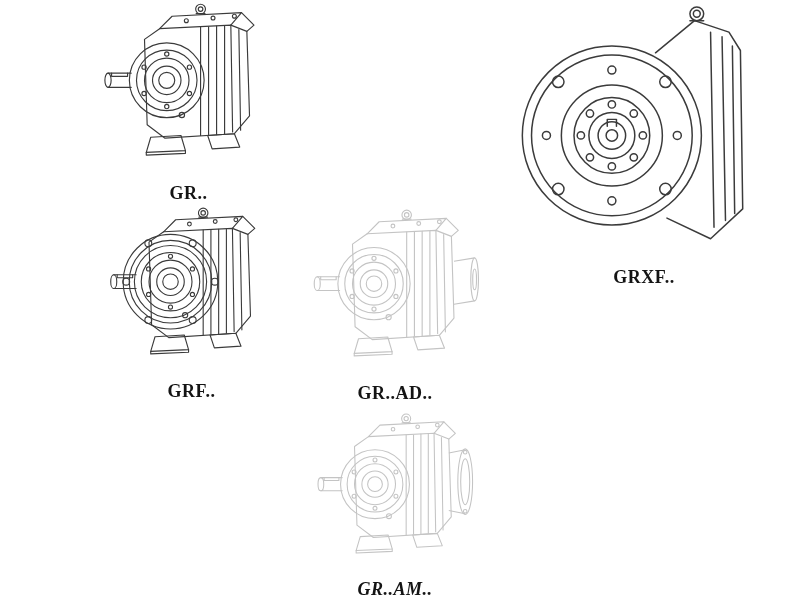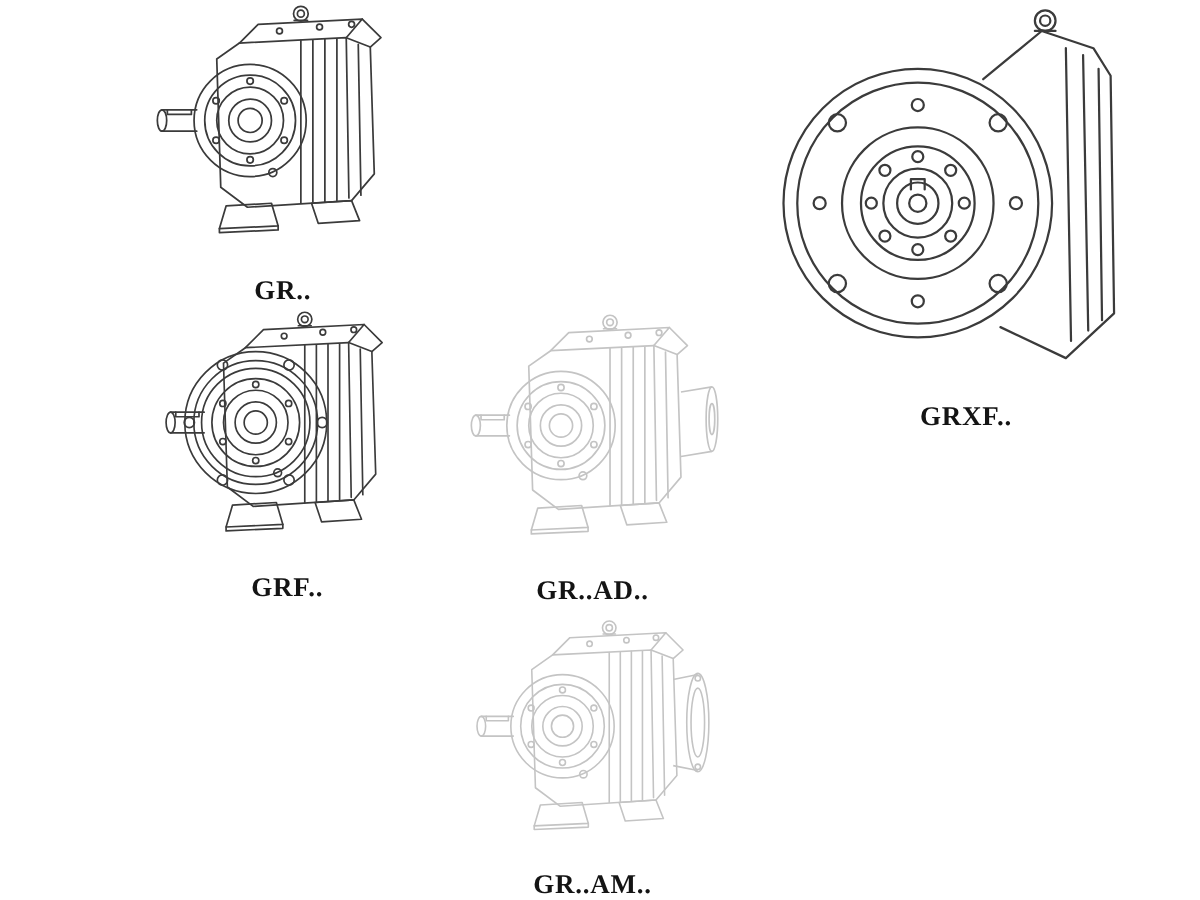--- a/index.html
+++ b/index.html
@@ -213,21 +213,21 @@
       <g stroke="currentColor" fill="none" stroke-width="1.3">
         <path d="M173,62 L197,58 M173,112 L197,108"></path>
         <ellipse cx="197" cy="83" rx="4.5" ry="25"></ellipse>
         <ellipse cx="197" cy="83" rx="2.2" ry="12"></ellipse>
       </g>
     </svg>
     <figcaption class="lbl">GR..AD..</figcaption>
   </figure>
 
 
-  <figure class="cell" style="left:290px; top:412px; width:210px;">
+  <figure class="cell" style="left:290px; top:412px; width:210px;font-style:italic;">
     <svg class="ghost" width="205" height="164" viewBox="0 0 210 200">
       <use href="#gb-iso"></use>
       <g stroke="currentColor" fill="none" stroke-width="1.3">
         <path d="M170,50 L190,46 M170,120 L190,124"></path>
         <ellipse cx="190" cy="85" rx="9" ry="40"></ellipse>
         <ellipse cx="190" cy="85" rx="5.5" ry="28"></ellipse>
         <circle cx="190" cy="49" r="2.2"></circle>
         <circle cx="190" cy="121" r="2.2"></circle>
       </g>
     </svg>

